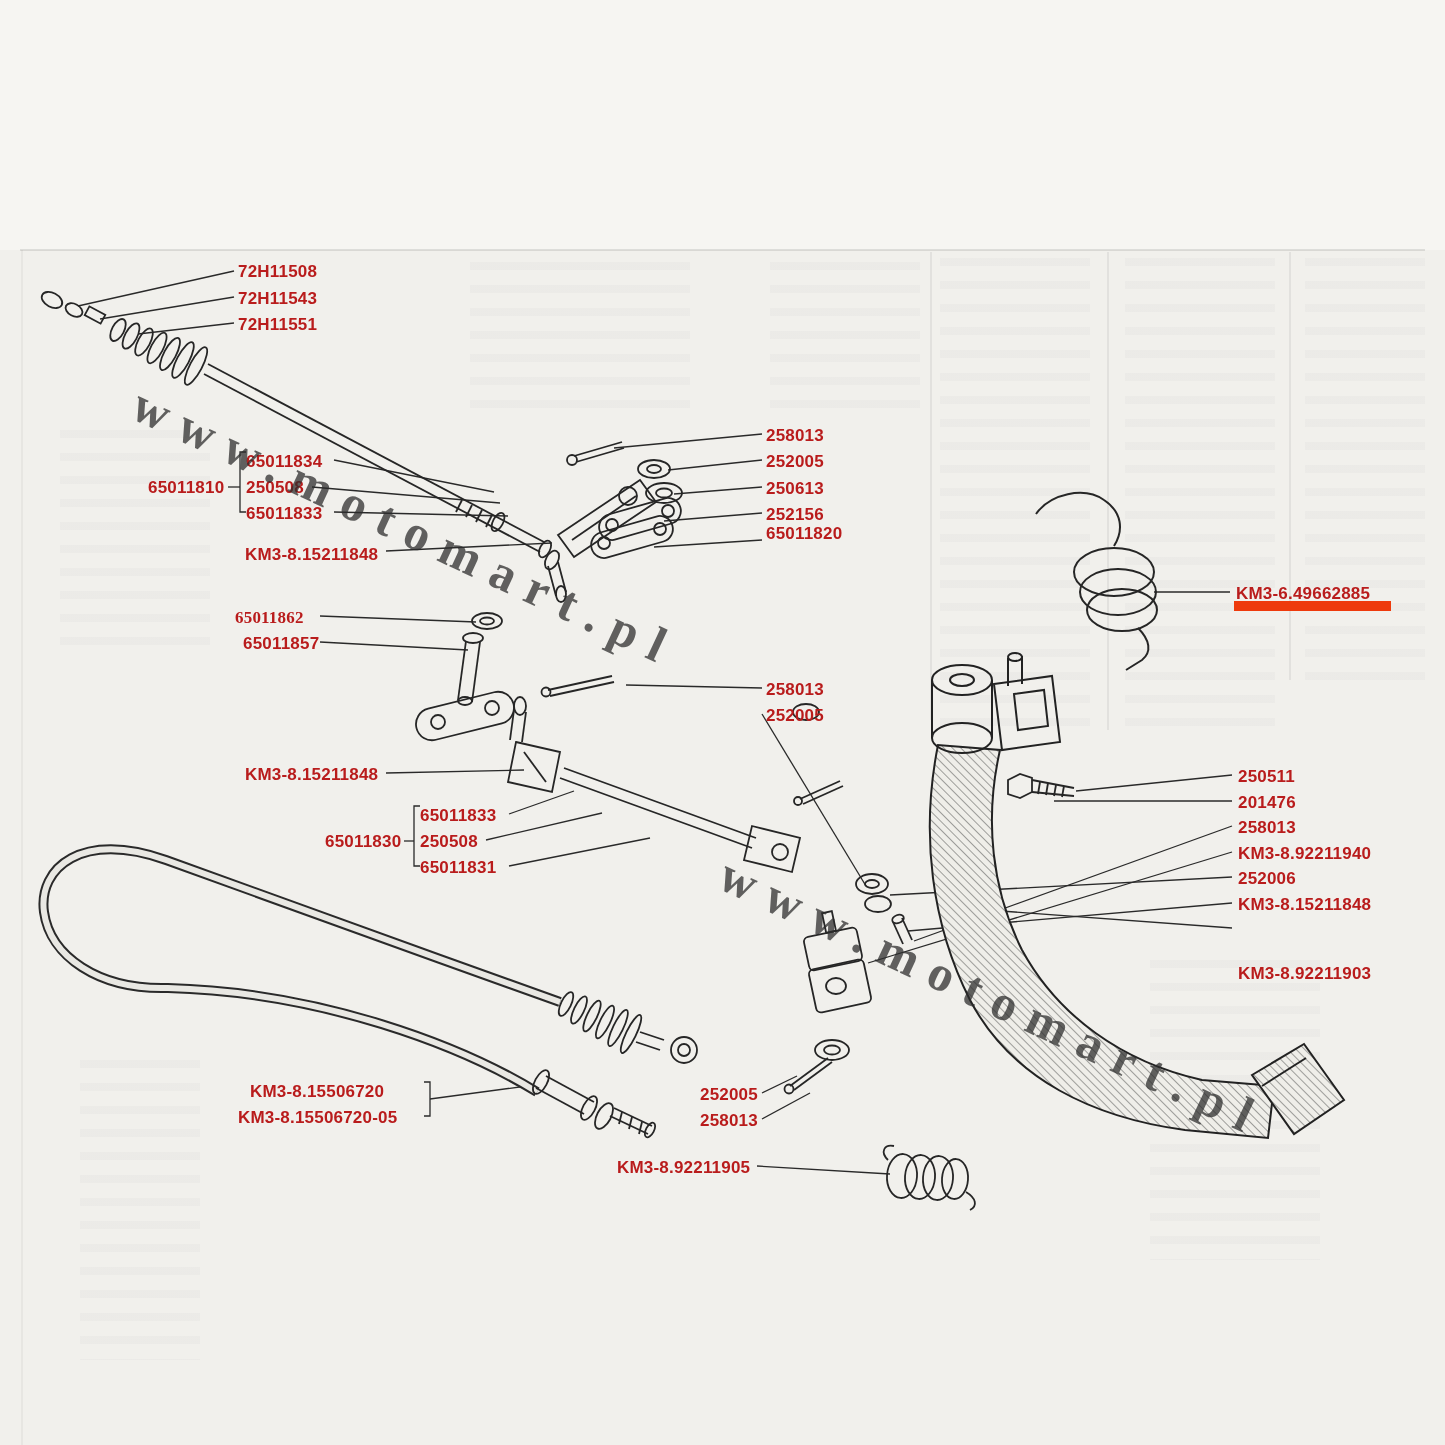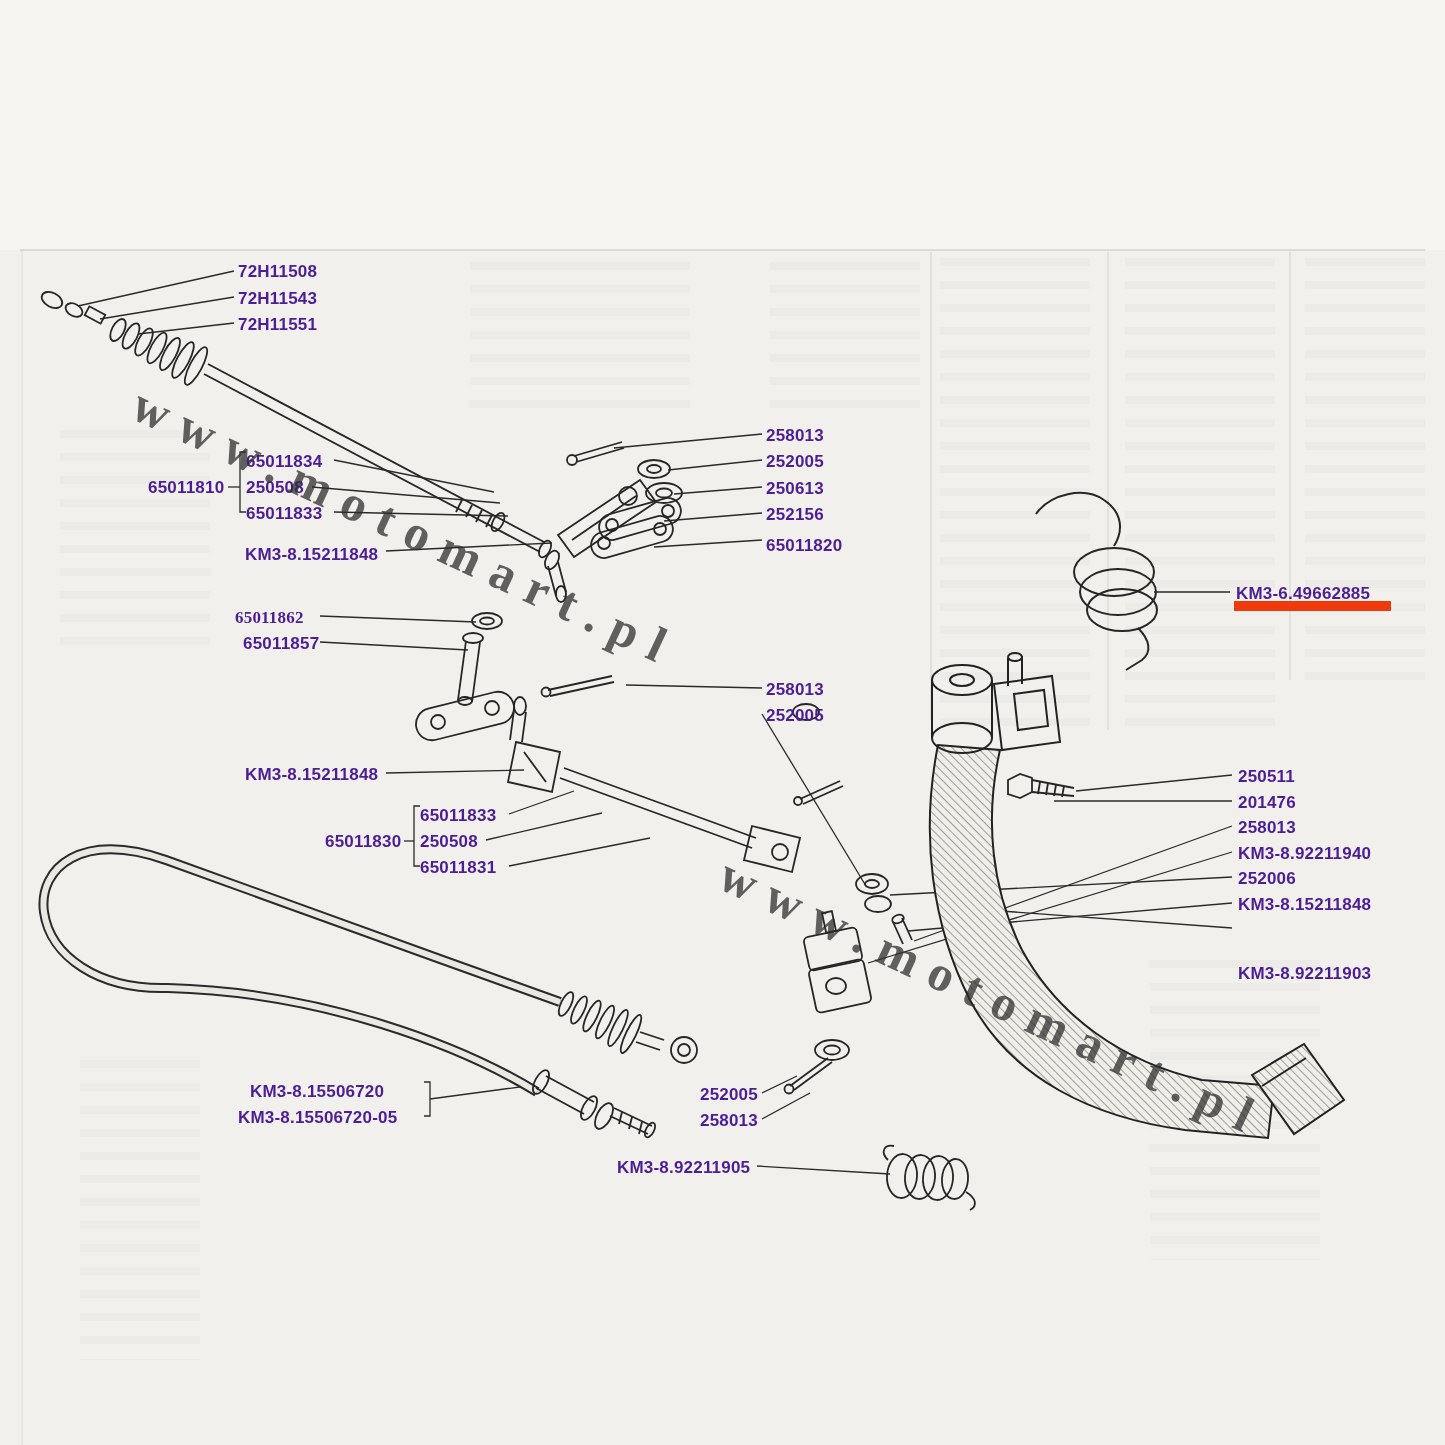--- a/index.html
+++ b/index.html
@@ -2,21 +2,21 @@
 <html><head>
 <meta charset="utf-8">
 <style>
   html,body{margin:0;padding:0;background:#ffffff;}
   .page{position:relative;width:1445px;height:1445px;background:#f1f0ec;overflow:hidden;
         font-family:"Liberation Sans",sans-serif;}
   .topstrip{position:absolute;left:0;top:0;width:1445px;height:250px;background:#f6f5f2;}
   .bleed{position:absolute;opacity:.55;filter:blur(.6px);
          background:repeating-linear-gradient(180deg,rgba(95,95,105,.07) 0 8px,rgba(0,0,0,0) 8px 23px);}
   svg.art{position:absolute;left:0;top:0;}
-  .lbl{position:absolute;font-size:17px;font-weight:bold;color:#4c1d95;white-space:nowrap;
+  .lbl{position:absolute;font-size:17px;font-weight:bold;color:#b91c1c;white-space:nowrap;
        letter-spacing:.2px;}
   .watermark{position:absolute;font-family:"Liberation Serif",serif;font-weight:bold;
              font-size:50px;letter-spacing:.28em;color:rgba(45,45,45,.74);
              transform:rotate(25deg);transform-origin:left top;white-space:nowrap;}
   .hl-bar{position:absolute;left:1234px;top:601px;width:157px;height:10px;background:#ee3a0c;}
 </style>
 </head>
 <body>
 
 <div class="page">
@@ -281,21 +281,21 @@
   <div class="lbl" style="left:238px;top:315px;">72H11551</div>
   <div class="lbl" style="left:246px;top:452px;">65011834</div>
   <div class="lbl" style="left:148px;top:478px;text-align:right;">65011810</div>
   <div class="lbl" style="left:246px;top:478px;">250508</div>
   <div class="lbl" style="left:246px;top:504px;">65011833</div>
   <div class="lbl" style="left:245px;top:545px;">KM3-8.15211848</div>
   <div class="lbl" style="left:766px;top:426px;">258013</div>
   <div class="lbl" style="left:766px;top:452px;">252005</div>
   <div class="lbl" style="left:766px;top:479px;">250613</div>
   <div class="lbl" style="left:766px;top:505px;">252156</div>
-  <div class="lbl" style="left:766px;top:536px;">65011820</div>
+  <div class="lbl" style="left:766px;top:524px;">65011820</div>
   <div class="lbl" style="left:235px;top:608px;font-family:Liberation Serif, serif;">65011862</div>
   <div class="lbl" style="left:243px;top:634px;">65011857</div>
   <div class="lbl" style="left:1236px;top:584px;">KM3-6.49662885</div>
   <div class="lbl" style="left:766px;top:680px;">258013</div>
   <div class="lbl" style="left:766px;top:706px;">252005</div>
   <div class="lbl" style="left:245px;top:765px;">KM3-8.15211848</div>
   <div class="lbl" style="left:420px;top:806px;">65011833</div>
   <div class="lbl" style="left:325px;top:832px;">65011830</div>
   <div class="lbl" style="left:420px;top:832px;">250508</div>
   <div class="lbl" style="left:420px;top:858px;">65011831</div>

